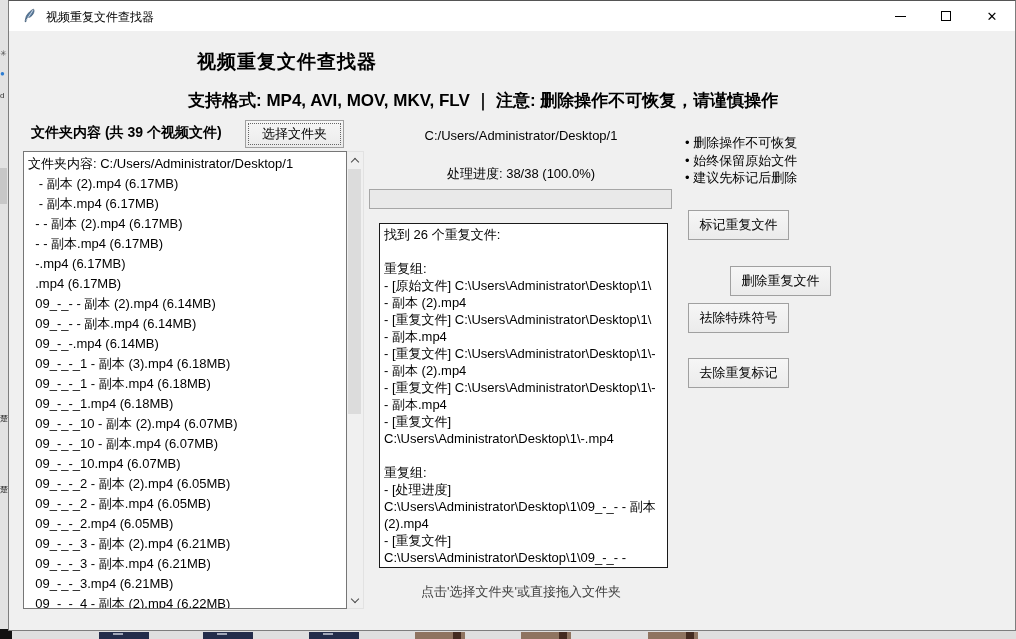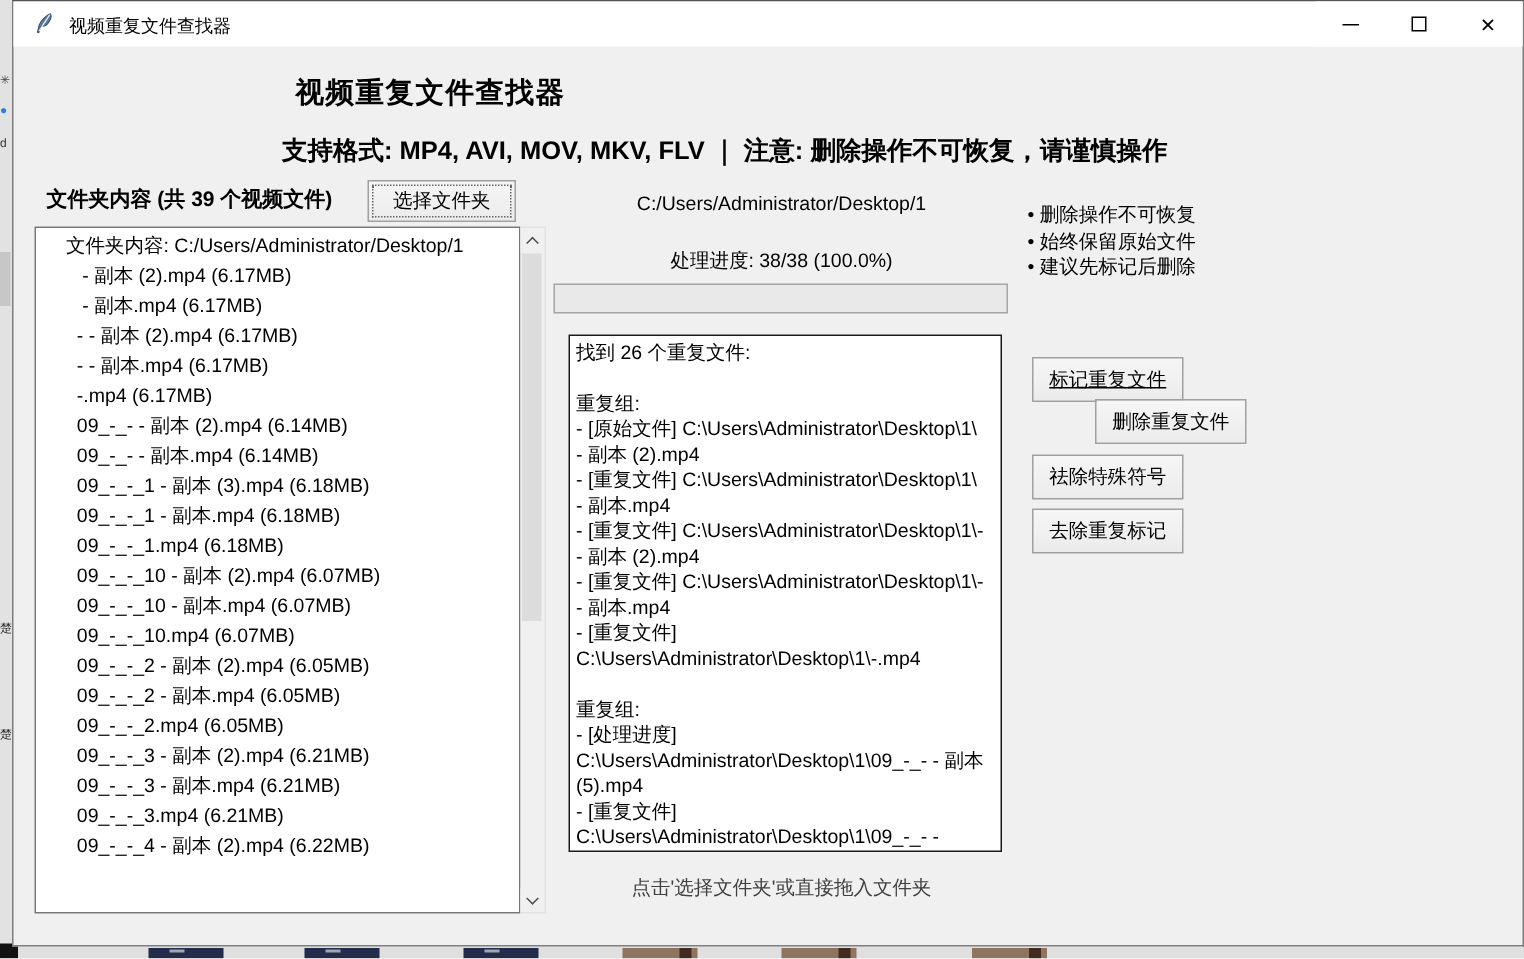--- a/index.html
+++ b/index.html
@@ -34,21 +34,21 @@
   .subtitle { position:absolute; left:179px; top:88px; font-size:17px;font-weight:bold; }
 
   .left-label { position:absolute; left:22px; top:123px; font-size:14px; font-weight:bold; }
   .btn { background:linear-gradient(#f6f6f6,#ebebeb); border:1px solid #a0a0a0; font-size:13px;
          font-family:"Liberation Sans", sans-serif; color:#000; text-align:center; cursor:pointer; }
   .select-btn { position:absolute; left:236px; top:119px; width:99px; height:28px;
                 outline:1px dotted #666; outline-offset:-4px; }
 
   .listbox { position:absolute; left:14px; top:150px; width:324px; height:458px; background:#fff;
              border:1px solid #767676; overflow:hidden; padding-top:2px; }
-  .listbox .row { font-size:13px; line-height:20px; padding-left:20px; white-space:pre;
+  .listbox .row { font-size:13px; line-height:20px; padding-left:4px; white-space:pre;
                   overflow:hidden; }
 
   .vscroll { position:absolute; left:338px; top:150px; width:17px; height:458px; background:#f0f0f0;
              border:1px solid #e2e2e2; border-left:none; }
   .sb-btn { position:absolute; left:0; width:15px; height:16px; background:#f0f0f0;
             display:flex; align-items:center; justify-content:center; }
   .sb-up { top:0; } .sb-down { bottom:0; }
   .chev { width:6px; height:6px; border-left:1px solid #4a4a4a; border-bottom:1px solid #4a4a4a; display:block; }
   .chev.up { transform:rotate(135deg); margin-top:3px; }
   .chev.down { transform:rotate(-45deg); margin-bottom:3px; }
@@ -60,21 +60,21 @@
                   background:#e9e9e9; border:1px solid #a6a6a6; }
   .result-box { position:absolute; left:370px; top:222px; width:289px; height:345px; background:#fff;
                 border:1px solid #1a1a1a; padding:2px 4px; overflow:hidden; }
   .result-box .rline { font-size:13px; line-height:17px; white-space:pre; overflow:hidden; }
   .hint-link { position:absolute; left:362px; top:582px; width:300px; text-align:center;
                font-size:13px; color:#404040; font-weight:500; }
 
   .notes { position:absolute; left:676px; top:133px; font-size:13px; line-height:17.5px; }
   .notes .note { white-space:pre; }
   .action-btn { position:absolute; left:679px; width:101px; height:30px; font-size:13px; }
-  .ab-0 { top:237px;text-decoration:underline; } .ab-1 { top:265px;margin-left:42px; } .ab-2 { top:302px;text-align:center; } .ab-3 { top:338px; }
+  .ab-0 { top:209px; } .ab-1 { top:265px;margin-left:42px; } .ab-2 { top:302px;text-align:center; } .ab-3 { top:357px; }
 </style>
 </head>
 <body>
 
 <div class="page">
 
   <div class="desktop-left">
       <div class="edge-glyph" style="top: 50px; color: rgb(74, 74, 74);">✳</div>
       <div class="edge-glyph" style="top: 70px; color: rgb(45, 125, 210);">●</div>
       <div class="edge-glyph" style="top: 92px; color: rgb(51, 51, 51);">d</div>
@@ -113,22 +113,24 @@
     <button class="btn select-btn">选择文件夹</button>
 
     <div class="listbox">
 
     <div class="row">文件夹内容: C:/Users/Administrator/Desktop/1</div>
         <div class="row">   - 副本 (2).mp4 (6.17MB)</div>
         <div class="row">   - 副本.mp4 (6.17MB)</div>
         <div class="row">  - - 副本 (2).mp4 (6.17MB)</div>
         <div class="row">  - - 副本.mp4 (6.17MB)</div>
         <div class="row">  -.mp4 (6.17MB)</div>
+        <div class="row">  .mp4 (6.17MB)</div>
         <div class="row">  09_-_- - 副本 (2).mp4 (6.14MB)</div>
         <div class="row">  09_-_- - 副本.mp4 (6.14MB)</div>
+        <div class="row">  09_-_-.mp4 (6.14MB)</div>
         <div class="row">  09_-_-_1 - 副本 (3).mp4 (6.18MB)</div>
         <div class="row">  09_-_-_1 - 副本.mp4 (6.18MB)</div>
         <div class="row">  09_-_-_1.mp4 (6.18MB)</div>
         <div class="row">  09_-_-_10 - 副本 (2).mp4 (6.07MB)</div>
         <div class="row">  09_-_-_10 - 副本.mp4 (6.07MB)</div>
         <div class="row">  09_-_-_10.mp4 (6.07MB)</div>
         <div class="row">  09_-_-_2 - 副本 (2).mp4 (6.05MB)</div>
         <div class="row">  09_-_-_2 - 副本.mp4 (6.05MB)</div>
         <div class="row">  09_-_-_2.mp4 (6.05MB)</div>
         <div class="row">  09_-_-_3 - 副本 (2).mp4 (6.21MB)</div>
@@ -163,21 +165,21 @@
         <div class="rline">- [重复文件] C:\Users\Administrator\Desktop\1\-</div>
         <div class="rline">- 副本 (2).mp4</div>
         <div class="rline">- [重复文件] C:\Users\Administrator\Desktop\1\-</div>
         <div class="rline">- 副本.mp4</div>
         <div class="rline">- [重复文件]</div>
         <div class="rline">C:\Users\Administrator\Desktop\1\-.mp4</div>
         <div class="rline">&nbsp;</div>
         <div class="rline">重复组:</div>
         <div class="rline">- [处理进度]</div>
         <div class="rline">C:\Users\Administrator\Desktop\1\09_-_- - 副本</div>
-        <div class="rline">(5).mp4</div>
+        <div class="rline">(2).mp4</div>
         <div class="rline">- [重复文件]</div>
         <div class="rline">C:\Users\Administrator\Desktop\1\09_-_- -</div>
       </div>
 
     <div class="hint-link">点击'选择文件夹'或直接拖入文件夹</div>
 
     <div class="notes">
 
     <div class="note">• 删除操作不可恢复</div>
         <div class="note">• 始终保留原始文件</div>

